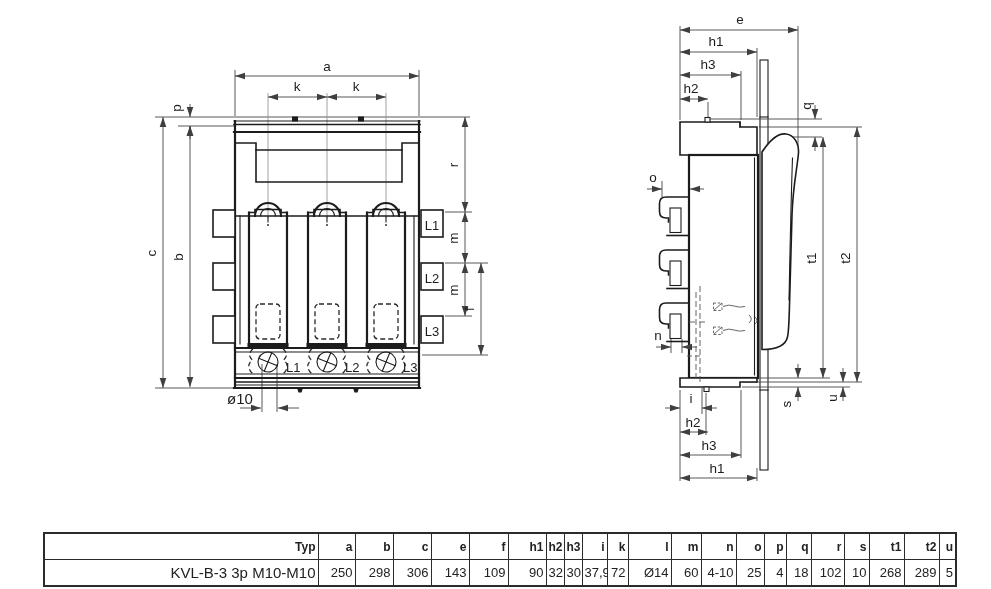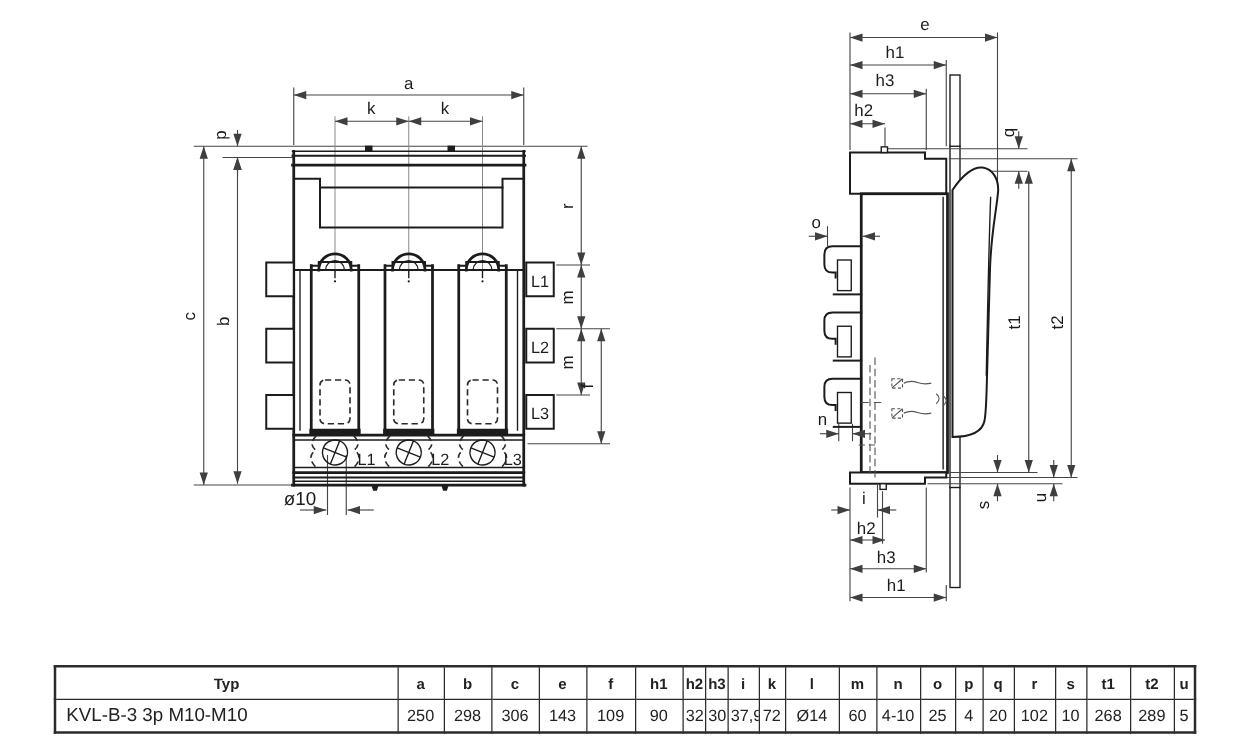--- a/index.html
+++ b/index.html
@@ -17,25 +17,25 @@
   .d0{stroke:#454545;stroke-width:0.9;fill:none;}
   .cl{stroke:#8a8a8a;stroke-width:0.8;fill:none;}
   .dashw{stroke:#2a2a2a;stroke-width:1.3;fill:none;stroke-dasharray:5 3;}
   .hid{stroke:#555;stroke-width:0.9;fill:none;}
   .hid2{stroke:#555;stroke-width:0.9;fill:none;stroke-dasharray:2.5 1.8;}
   .dashc{stroke:#555;stroke-width:0.9;fill:none;stroke-dasharray:6 3;}
   .ink{fill:#1c1c1c;}
   
   .spec{position:absolute;left:43px;top:532px;border-collapse:collapse;table-layout:fixed;
         width:912px;color:#222;}
-  .spec td{border:1px solid #2b2b2b;padding:0 2px;text-align:center;font-size:13px;
+  .spec td{border:1px solid #2b2b2b;padding:0 2px;text-align:right;font-size:13px;
            height:25px;overflow:hidden;white-space:nowrap;}
   .spec tr.hd td{font-weight:bold;font-size:12px;}
   .spec td.typ-h{font-size:16px;}
-  .spec td.typ-v{text-align:left;padding-left:8px;font-size:15px;}
+  .spec td.typ-v{text-align:right;padding-left:8px;font-size:15px;}
   .spec{border:2px solid #2b2b2b;}
 </style>
 </head>
 <body>
 
 <div class="stage">
 
 <svg width="991" height="520" viewBox="0 0 991 520">
   <defs>
     <marker id="arr" markerUnits="userSpaceOnUse" markerWidth="11" markerHeight="8" refX="10.5" refY="4" orient="auto-start-reverse">
@@ -317,21 +317,21 @@
     <td>90</td>
     <td>32</td>
     <td>30</td>
     <td>37,9</td>
     <td>72</td>
     <td>Ø14</td>
     <td>60</td>
     <td>4-10</td>
     <td>25</td>
     <td>4</td>
-    <td>20</td>
+    <td>18</td>
     <td>102</td>
     <td>10</td>
     <td>268</td>
     <td>289</td>
     <td>5</td>
   </tr>
 </tbody>
     </table>
 
 </div>

